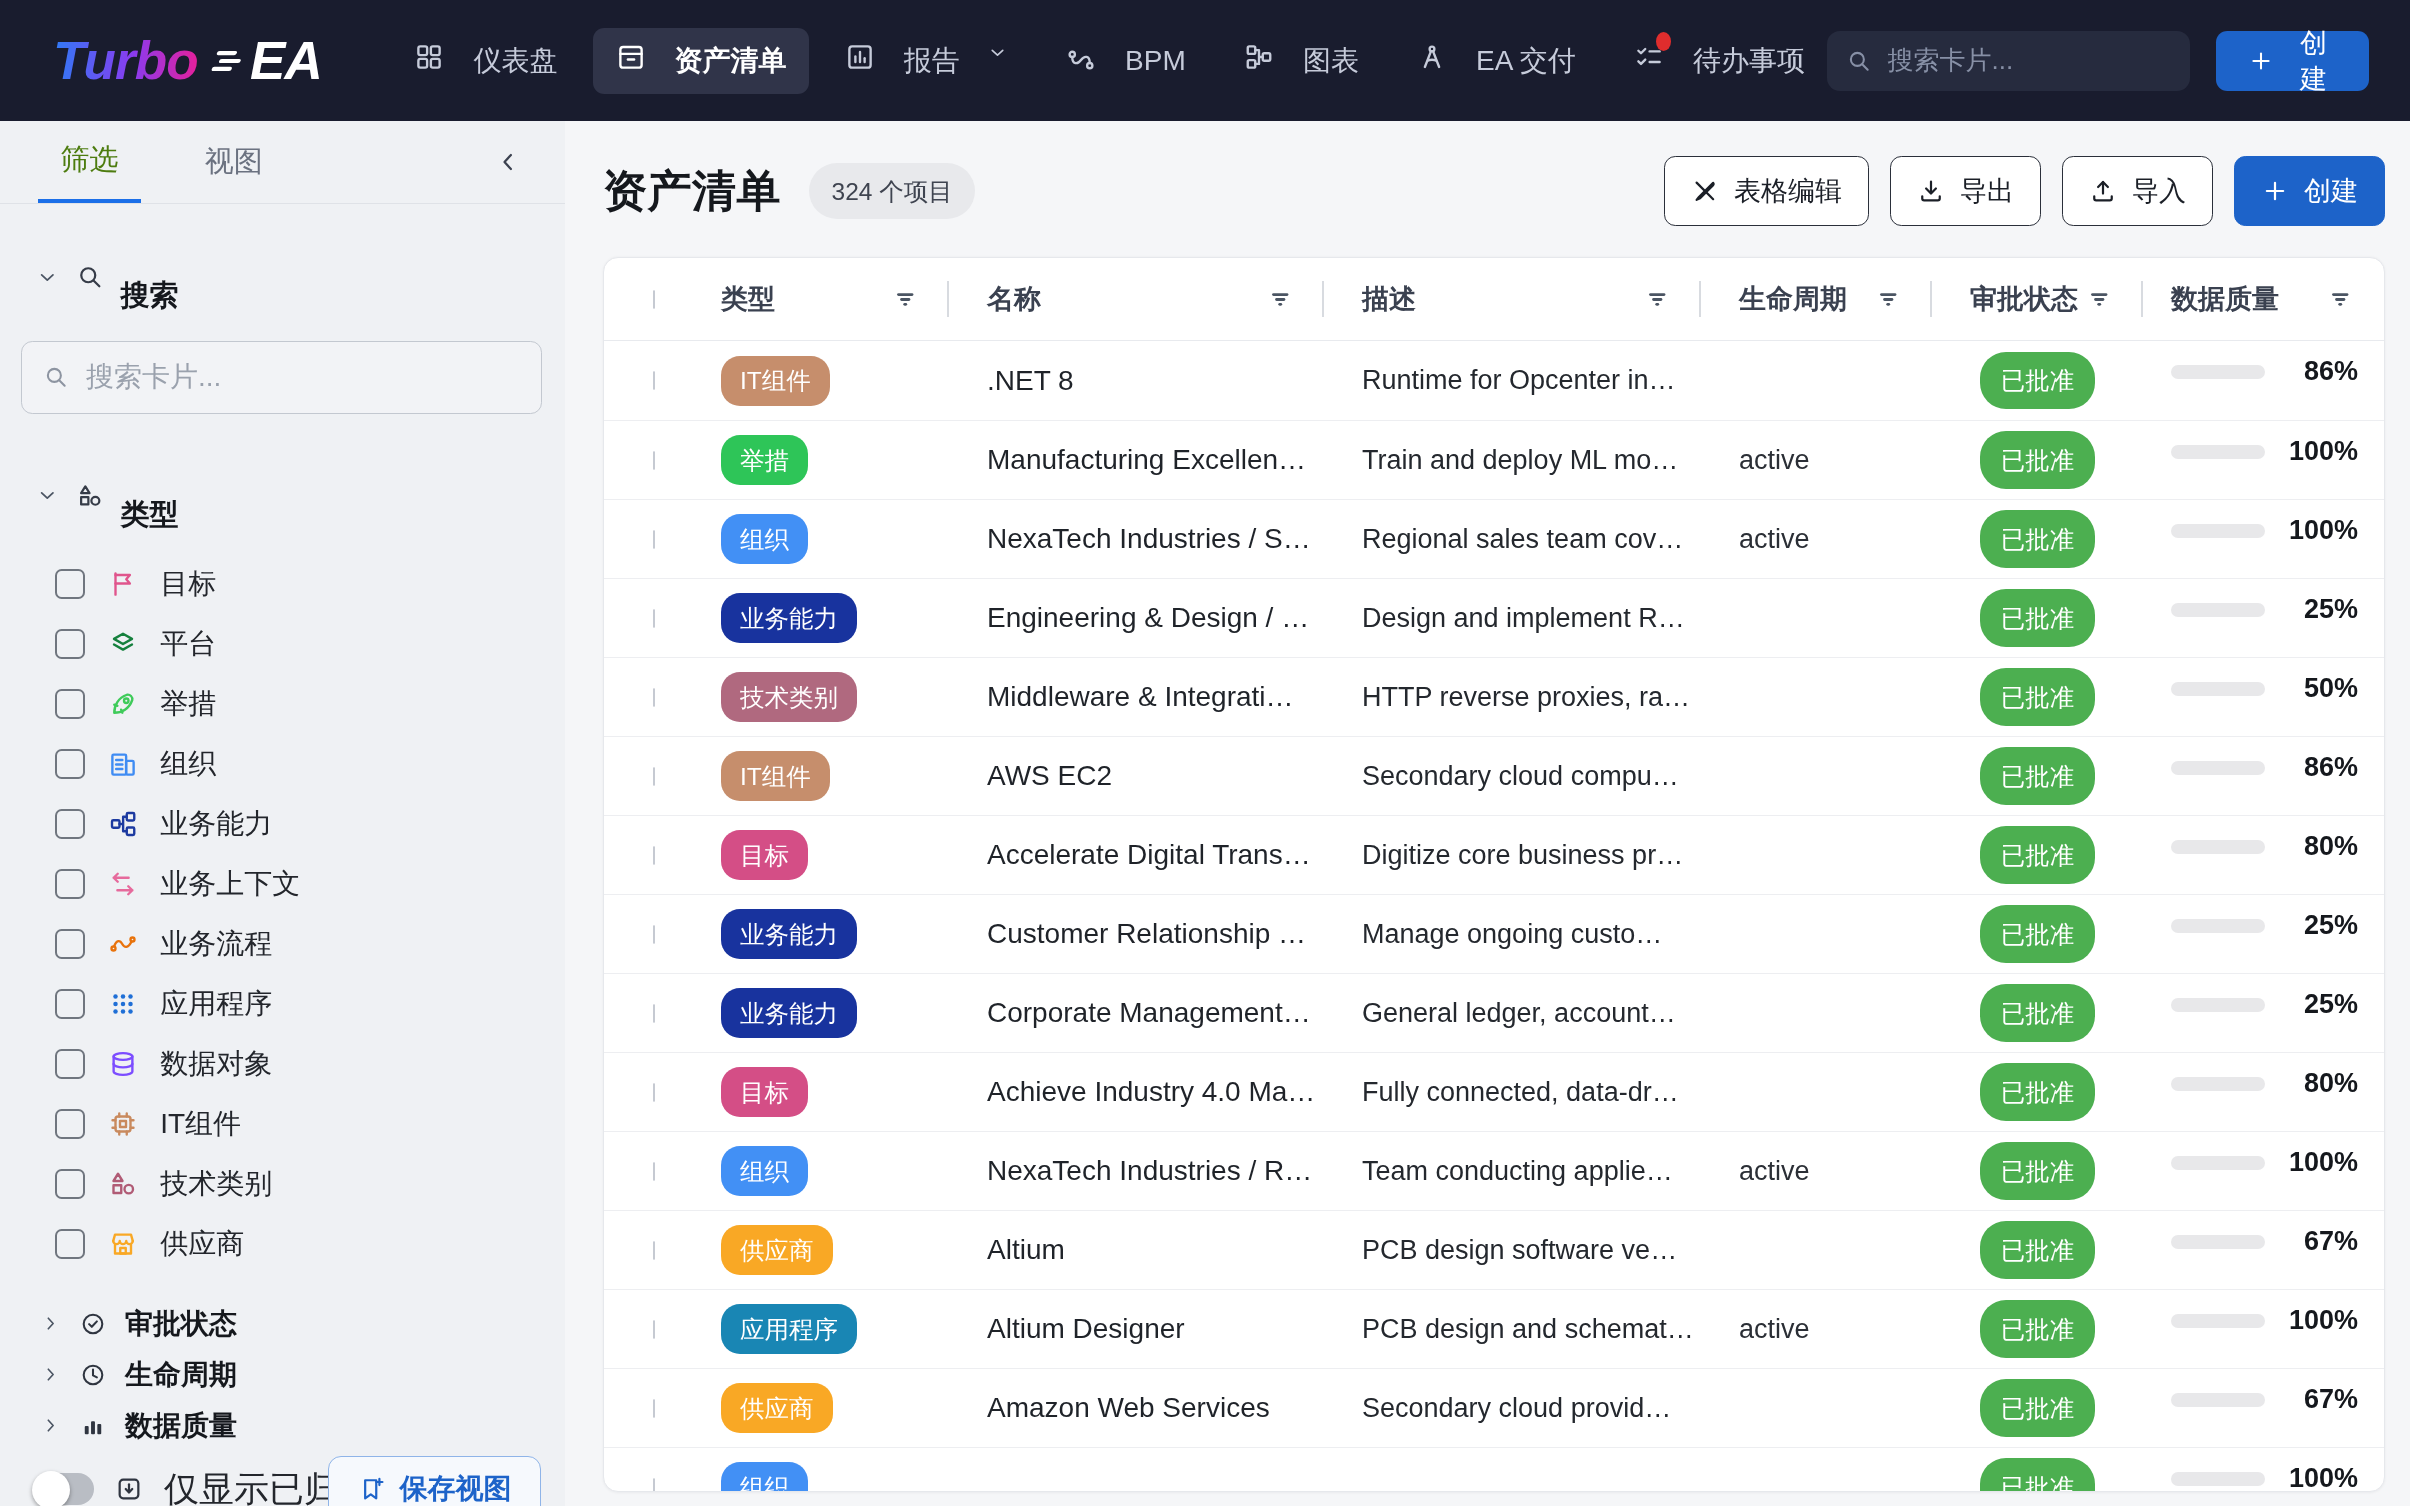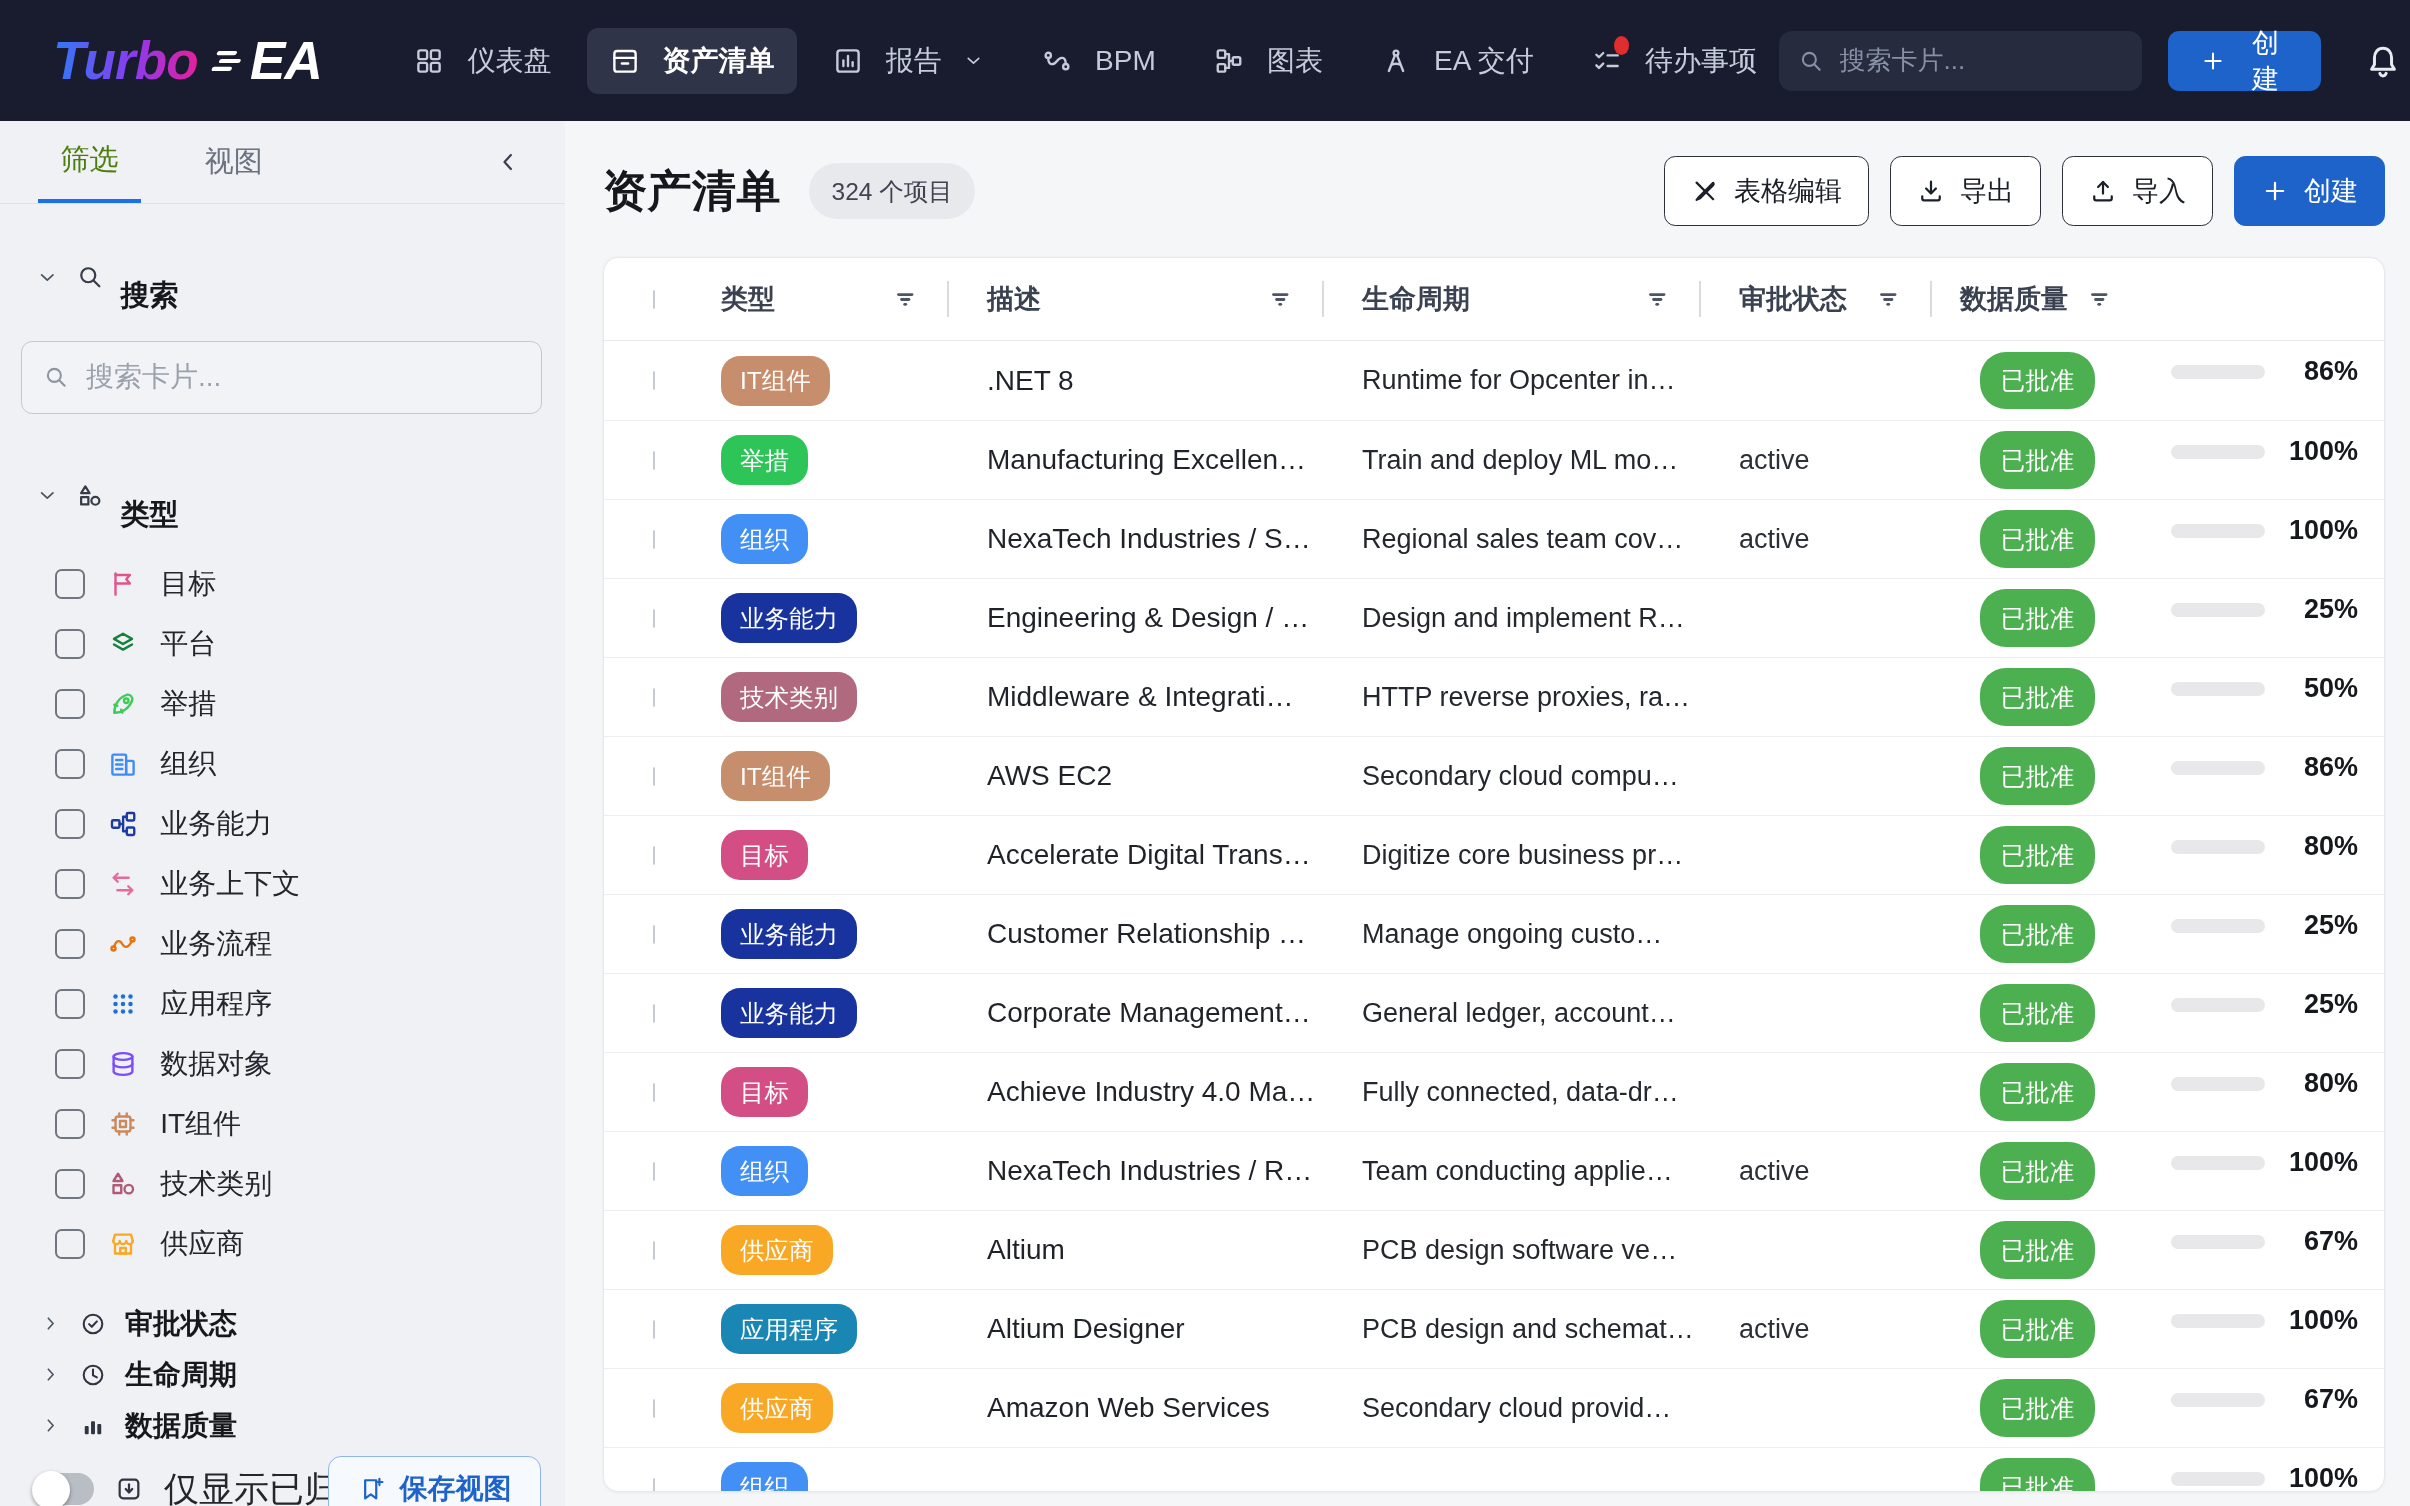--- a/index.html
+++ b/index.html
@@ -11,21 +11,21 @@
 
   
   .navbar { position:absolute; top:0; left:0; width:2411px; height:121px; background:#191C2E;
     display:flex; align-items:center; padding:0 41px 0 53px; }
   .logo { display:flex; align-items:baseline; font-size:53px; font-weight:800; font-style:italic; letter-spacing:-0.9px; }
   .logo .t1 { background:linear-gradient(90deg,#2F7BF6 0%,#8A3BF0 55%,#E5209B 100%);
     -webkit-background-clip:text; background-clip:text; color:transparent; }
   .logo .speed { width:41px; height:38px; align-self:center; margin:0 1.9px 0 9.4px; transform:skewX(-18deg); }
   .logo .t2 { color:#FFFFFF; }
   .nav-items { display:flex; align-items:center; margin-left:70px; gap:13px; }
-  .nav-item { display:flex; align-items:center; gap:23px; color:#C6CBDA; font-size:28px;
+  .nav-item { display:flex; align-items:flex-start; gap:29px; color:#C6CBDA; font-size:28px;
     padding:14px 22.6px; border-radius:11.3px; cursor:pointer; white-space:nowrap; }
   .nav-item .icon { width:30px; height:30px; color:#C6CBDA; position:relative; }
   .nav-item.active { background:#303449; color:#FFFFFF; font-weight:700; }
   .nav-item.active .icon { color:#FFFFFF; }
   .nav-item .chev { width:21px; height:21px; margin-left:-1.9px; }
   .nav-dot { position:absolute; top:-9.4px; right:-7.5px; width:15px; height:19px; border-radius:50%; background:#E02D2D; }
   .nav-right { margin-left:auto; display:flex; align-items:center; }
   .nav-search { width:384px; height:60px; background:#262B3E; border-radius:13px; display:flex; align-items:center;
     padding:0 19px; gap:15px; }
   .nav-search .icon { width:26px; height:26px; color:#8790A6; }
@@ -562,20 +562,30 @@
           <span>类型</span>
           <span class="icon f-ic">
             <svg viewBox="0 0 24 24" fill="currentColor" stroke="none">
               <rect x="4" y="6" width="16" height="2.8" rx="1.4"></rect>
               <rect x="7" y="10.8" width="10" height="2.8" rx="1.4"></rect>
               <rect x="10.1" y="15.6" width="3.8" height="2.8" rx="1.4"></rect>
             </svg>
           </span>
         </div>
         <div class="th pad-m divided">
+          <span>名称</span>
+          <span class="icon f-ic">
+            <svg viewBox="0 0 24 24" fill="currentColor" stroke="none">
+              <rect x="4" y="6" width="16" height="2.8" rx="1.4"></rect>
+              <rect x="7" y="10.8" width="10" height="2.8" rx="1.4"></rect>
+              <rect x="10.1" y="15.6" width="3.8" height="2.8" rx="1.4"></rect>
+            </svg>
+          </span>
+        </div>
+        <div class="th pad-m divided">
           <span>描述</span>
           <span class="icon f-ic">
             <svg viewBox="0 0 24 24" fill="currentColor" stroke="none">
               <rect x="4" y="6" width="16" height="2.8" rx="1.4"></rect>
               <rect x="7" y="10.8" width="10" height="2.8" rx="1.4"></rect>
               <rect x="10.1" y="15.6" width="3.8" height="2.8" rx="1.4"></rect>
             </svg>
           </span>
         </div>
         <div class="th pad-m divided">

